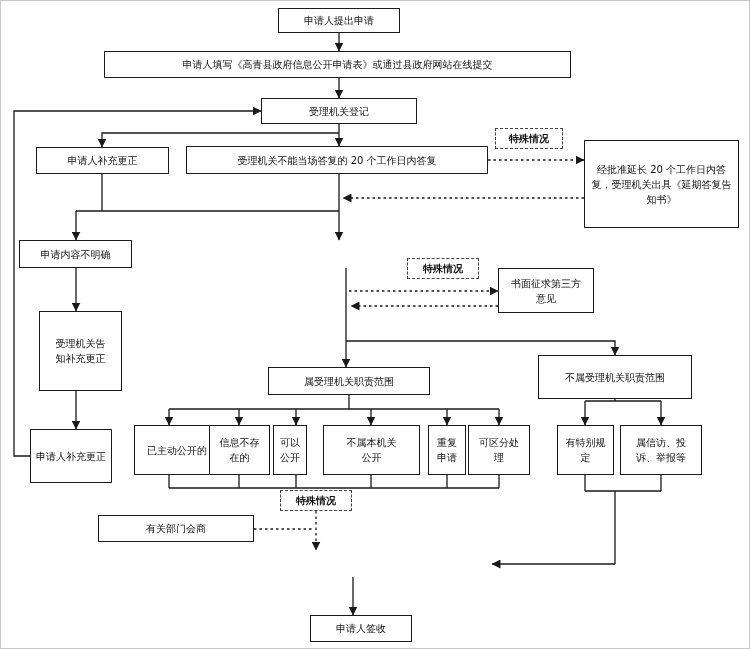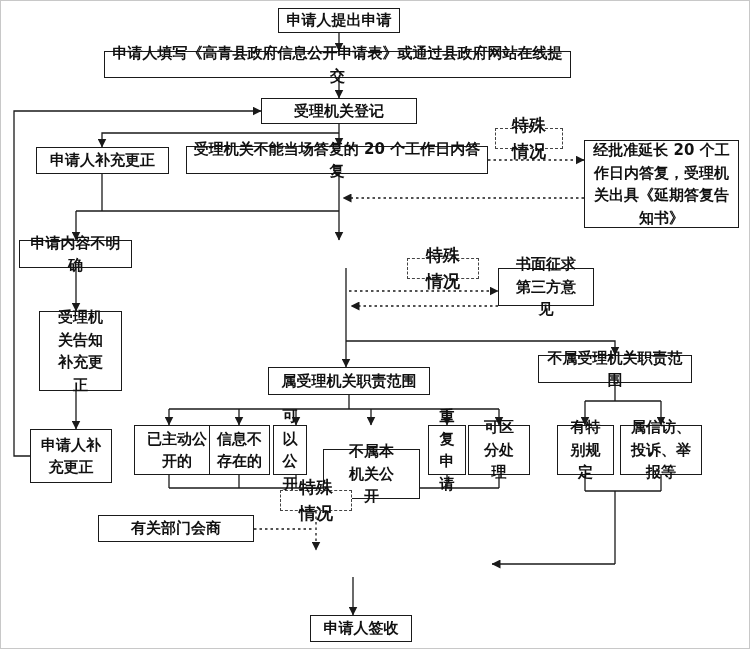--- a/index.html
+++ b/index.html
@@ -15,31 +15,31 @@
   svg.wires{position:absolute;left:0;top:0;pointer-events:none;}
   .wire{stroke:#1a1a1a;stroke-width:1.3;fill:none;}
   .wire.dotted{stroke-dasharray:2.5 3;}
   .node{
     position:absolute;
     box-sizing:border-box;
     border:1.5px solid #1a1a1a;
     background:#fff;
     display:flex;align-items:center;justify-content:center;
     text-align:center;
-    font-weight:700;
-    font-size:15px;
+    font-weight:400;
+    font-size:10px;
     color:#111;
     line-height:1.5;
     padding:0 4px;
   }
   .node.dashed{
     border:1px dashed #444;
-    font-size:17px;
+    font-size:10px;
     font-weight:700;
-    padding:0 12px;
+    padding:0 4px;
   }
 </style>
 </head>
 <body>
 
 <div class="canvas">
 
   <svg class="wires" width="750" height="649" viewBox="0 0 750 649">
     <defs>
       <marker id="ah" viewBox="0 0 9 9" refX="8.5" refY="4.5" markerWidth="9" markerHeight="9" orient="auto-start-reverse" markerUnits="userSpaceOnUse">
@@ -106,37 +106,37 @@
 
   <div class="node dashed" style="left:494px;top:127px;width:68px;height:21px">特殊情况</div>
 
   <div class="node" style="left:583px;top:139px;width:155px;height:88px;padding:0 6px">经批准延长 20 个工作日内答复，受理机关出具《延期答复告知书》</div>
 
   <div class="node" style="left:18px;top:239px;width:113px;height:28px">申请内容不明确</div>
 
 
   <div class="node dashed" style="left:406px;top:257px;width:72px;height:21px">特殊情况</div>
 
-  <div class="node" style="left:497px;top:267px;width:96px;height:38px;padding:0 12px">书面征求第三方意见</div>
+  <div class="node" style="left:497px;top:267px;width:96px;height:45px;padding:0 12px">书面征求第三方意见</div>
 
   <div class="node" style="left:38px;top:310px;width:83px;height:80px;padding:0 12px">受理机关告知补充更正</div>
 
   <div class="node" style="left:267px;top:366px;width:162px;height:28px">属受理机关职责范围</div>
 
-  <div class="node" style="left:537px;top:354px;width:154px;height:28px">不属受理机关职责范围</div>
+  <div class="node" style="left:537px;top:354px;width:154px;height:44px">不属受理机关职责范围</div>
 
   <div class="node" style="left:29px;top:428px;width:82px;height:54px;padding:0 5px">申请人补充更正</div>
 
   <div class="node" style="left:133px;top:424px;width:86px;height:50px;padding:12px 11px">已主动公开的</div>
 
   <div class="node" style="left:208px;top:424px;width:61px;height:50px;padding:16px 6px">信息不存在的</div>
 
   <div class="node" style="left:272px;top:424px;width:34px;height:50px;padding:16px 5px">可以公开</div>
 
-  <div class="node" style="left:322px;top:448px;width:97px;height:50px;padding:0 18px">不属本机关公开</div>
+  <div class="node" style="left:322px;top:424px;width:97px;height:50px;padding:0 18px">不属本机关公开</div>
 
   <div class="node" style="left:427px;top:424px;width:38px;height:50px;padding:0 5px">重复申请</div>
 
   <div class="node" style="left:467px;top:424px;width:62px;height:50px;padding:0 8px">可区分处理</div>
 
   <div class="node" style="left:556px;top:424px;width:57px;height:50px;padding:0 6px">有特别规定</div>
 
   <div class="node" style="left:619px;top:424px;width:82px;height:50px;padding:0 6px">属信访、投诉、举报等</div>
 
   <div class="node dashed" style="left:279px;top:489px;width:72px;height:21px">特殊情况</div>

